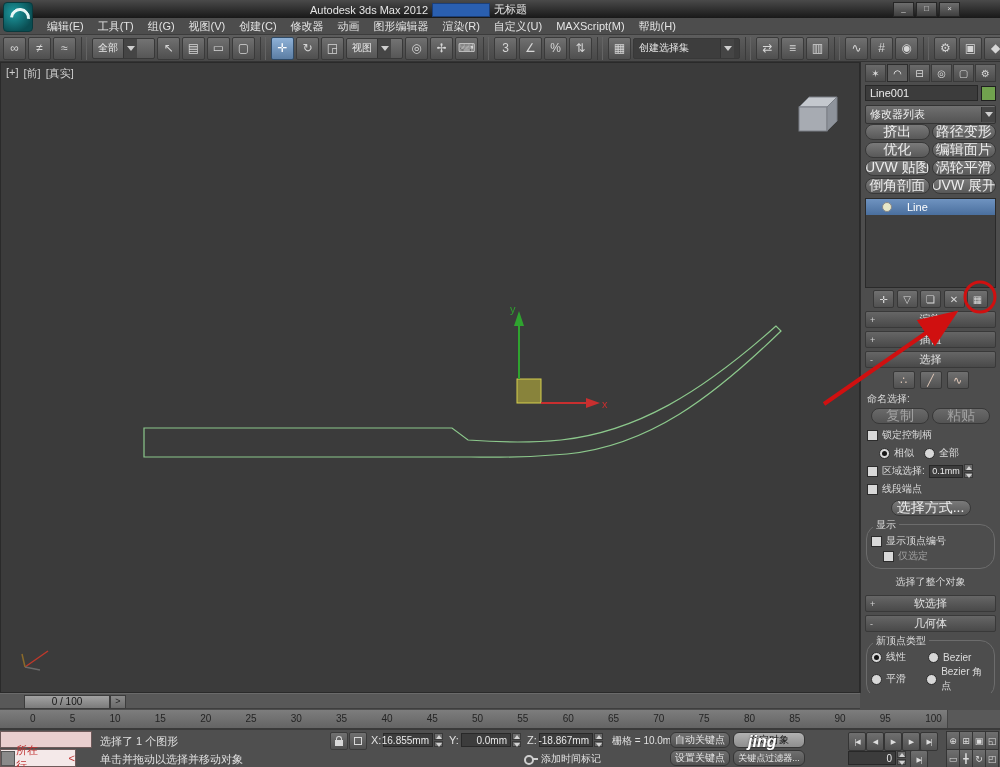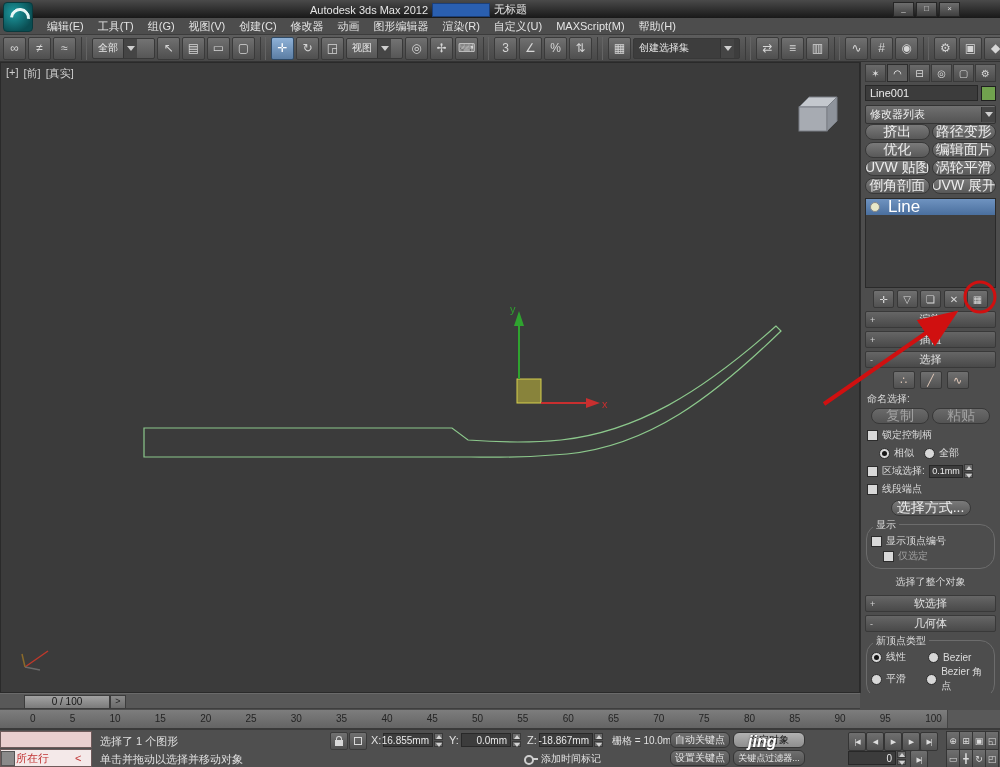--- a/index.html
+++ b/index.html
@@ -51,21 +51,21 @@
            border:1px solid #3c3c3c;color:#222;font-size:9px;text-align:center;line-height:11px;}
   .ruler{position:absolute;left:0;top:710px;width:1000px;height:19px;background:linear-gradient(#7d7d7d,#646464);
          border-bottom:1px solid #3a3a3a;box-sizing:border-box;}
   .ruler-ticks{position:absolute;left:30px;top:3px;width:912px;display:flex;justify-content:space-between;}
   .ruler-ticks span{font-size:10px;color:#242424;}
   .ruler-end{position:absolute;right:0;top:0;width:52px;height:100%;background:#595959;border-left:1px solid #444;}
   
   .statusbar{position:absolute;left:0;top:729px;width:1000px;height:38px;background:#4f4f4f;
              border-top:1px solid #3a3a3a;box-sizing:border-box;}
   .listener-top{position:absolute;left:0;top:1px;width:92px;height:17px;background:#e9cfcf;border:1px solid #6e5a5a;box-sizing:border-box;}
-  .listener-bot{position:absolute;left:0;top:19px;width:92px;height:18px;background:#f4e9e9;border:1px solid #6e5a5a;box-sizing:border-box;
+  .listener-bot{position:absolute;left:0;top:19px;width:76px;height:18px;background:#f4e9e9;border:1px solid #6e5a5a;box-sizing:border-box;
                 color:#c03434;font-size:11px;display:flex;align-items:center;padding-left:15px;gap:26px;}
   .mini-btn{position:absolute;left:1px;top:21px;width:12px;height:13px;background:#8a8a8a;border:1px solid #555;}
   .sb-text{position:absolute;font-size:11px;color:#e0e0e0;white-space:nowrap;}
   .sb-btn{position:absolute;height:16px;background:linear-gradient(#6f6f6f,#525252);border:1px solid #353535;border-radius:6px;
           color:#e6e6e6;font-size:10px;display:flex;align-items:center;justify-content:center;box-sizing:border-box;}
   .sb-btn.lit{background:linear-gradient(#b2b2b2,#8e8e8e);color:#141414;}
   .sb-field{position:absolute;height:14px;background:#3c3c3c;border:1px solid #282828;color:#e8e8e8;font-size:10px;
             display:flex;align-items:center;justify-content:flex-end;padding-right:3px;box-sizing:border-box;}
   .spn{position:absolute;width:9px;height:14px;display:flex;flex-direction:column;gap:1px;}
   .spn i{flex:1;background:#6c6c6c;border:1px solid #393939;position:relative;}
@@ -95,22 +95,22 @@
   .cp-name{flex:1;height:16px;font-size:11px;padding-left:4px;}
   .swatch{width:13px;height:13px;background:#71a24e;border:1px solid #1f1f1f;flex:none;}
   .cp-modlist{height:17px;background:linear-gradient(#707070,#535353);border:1px solid #333;border-radius:2px;
               display:flex;align-items:center;font-size:11px;color:#efefef;padding-left:4px;gap:26px;}
   .cp-modlist .darr{height:15px;margin-left:auto;}
   .cp-grid{display:grid;grid-template-columns:1fr 1fr;gap:2px;margin-bottom:4px;}
   .pbtn{height:16px;background:linear-gradient(#7a7a7a,#585858);border:1px solid #383838;border-radius:8px;
         color:#ececec;font-size:14px;display:flex;align-items:center;justify-content:center;box-sizing:border-box;white-space:nowrap;overflow:hidden;}
   .pbtn.dis{color:#a2a2a2;background:linear-gradient(#6a6a6a,#545454);}
   .cp-stack{height:88px;background:#3f3f3f;border:1px solid #2a2a2a;margin-bottom:2px;overflow:hidden;}
-  .stack-item{height:16px;background:linear-gradient(#6f93c0,#4a6f9e);display:flex;align-items:center;gap:8px;
-              color:#fff;font-size:17px;padding-left:4px;}
+  .stack-item{height:16px;background:linear-gradient(#6f93c0,#4a6f9e);display:flex;align-items:center;gap:15px;
+              color:#fff;font-size:11px;padding-left:16px;}
   .bulb{width:8px;height:8px;border-radius:50%;background:#e8e8c8;border:1px solid #888;flex:none;}
   .cp-stacktools{display:flex;justify-content:space-between;padding:0 8px;margin:2px 0 3px 0;}
   .stool{width:19px;height:16px;background:linear-gradient(#707070,#515151);border:1px solid #383838;border-radius:2px;
          color:#d8d8d8;font-size:10px;display:flex;align-items:center;justify-content:center;}
   .rbar{height:15px;background:linear-gradient(#666,#494949);border:1px solid #393939;border-radius:2px;
         display:flex;align-items:center;justify-content:center;font-size:11px;color:#e2e2e2;position:relative;margin:3px 0;}
   .rbar .pm{position:absolute;left:4px;font-size:9px;color:#cfcfcf;}
   .subrow{display:flex;justify-content:center;gap:5px;margin:3px 0;}
   .sobtn{width:20px;height:16px;background:linear-gradient(#707070,#515151);border:1px solid #383838;border-radius:2px;
          color:#e0c8b8;font-size:11px;display:flex;align-items:center;justify-content:center;}

